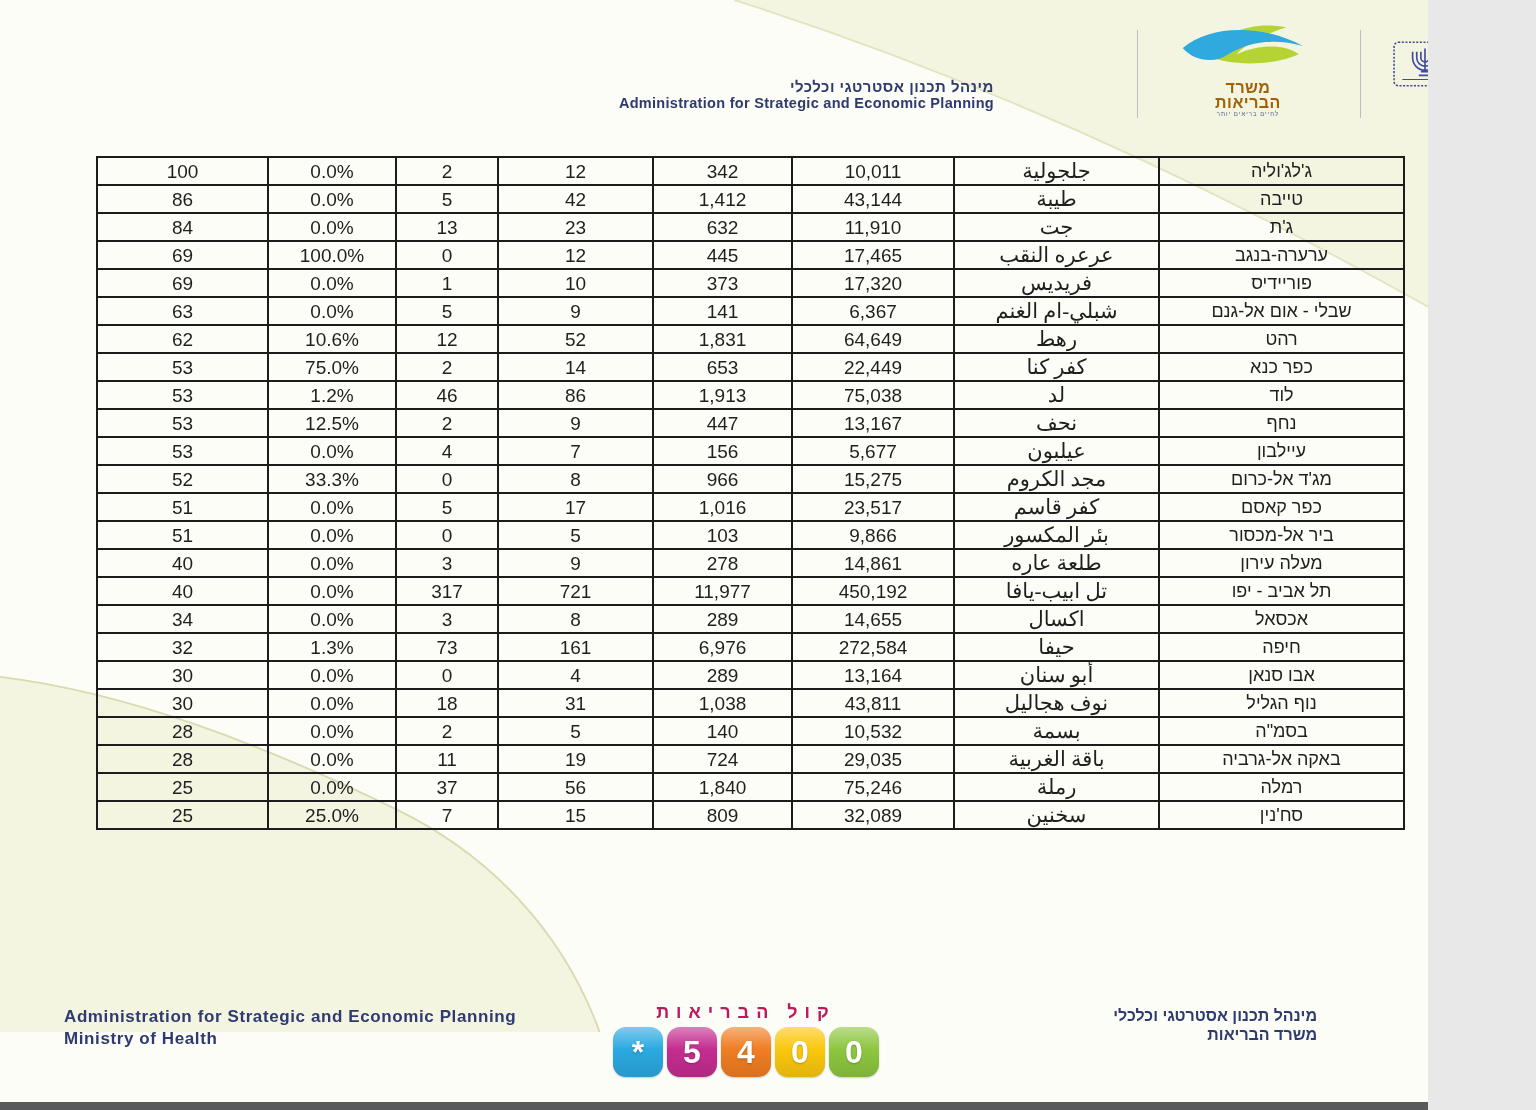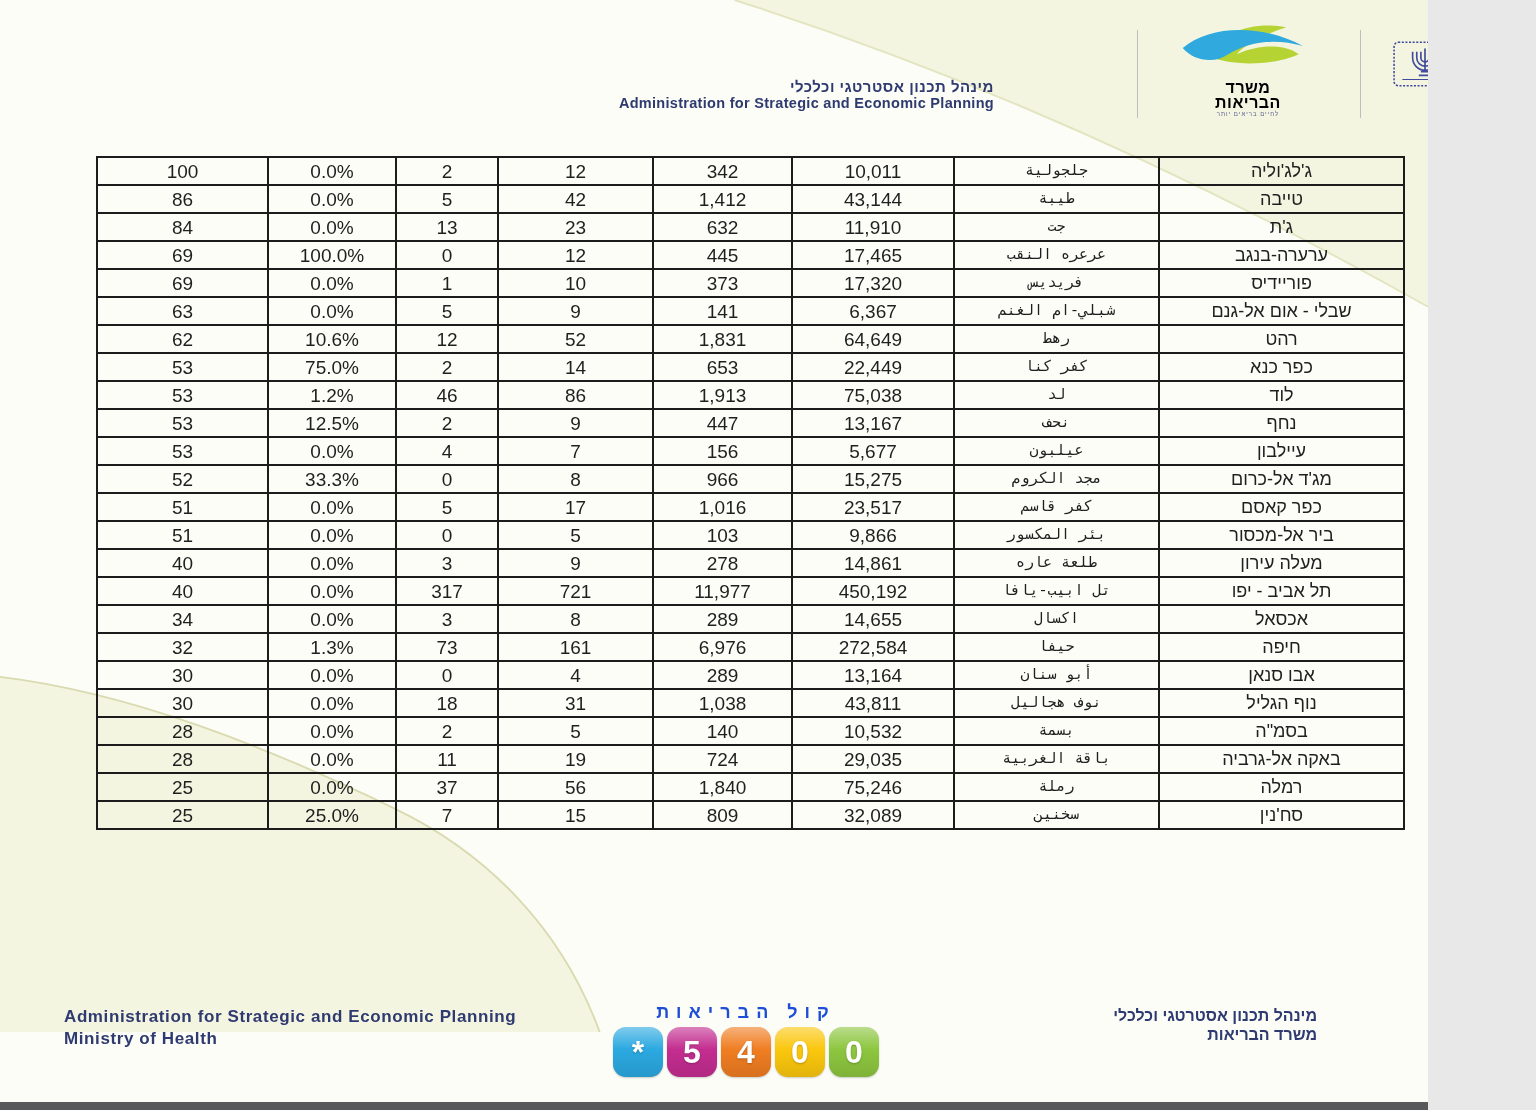--- a/index.html
+++ b/index.html
@@ -16,51 +16,51 @@
     position:absolute; top:78px; right:434px; width:560px; z-index:2;
     text-align:right; color:#2e3a70; line-height:1.15;
   }
   .hdr-text .he{font-size:15px; font-weight:bold; letter-spacing:.5px;}
   .hdr-text .en{font-size:14.5px; font-weight:bold; letter-spacing:.3px;}
   .vdiv{position:absolute; top:30px; width:1px; height:88px; background:#bdbdbd; z-index:2;}
   .vdiv.d1{left:1137px;}
   .vdiv.d2{left:1360px;}
 
   .moh-logo{position:absolute; left:1168px; top:18px; width:160px; z-index:2; text-align:center;}
-  .moh-logo .title{color:#000000; font-weight:bold; font-size:16px; line-height:.95; letter-spacing:.5px;}
+  .moh-logo .title{color:#a16207; font-weight:bold; font-size:16px; line-height:.95; letter-spacing:.5px;}
   .moh-logo .tagline{color:#5a5e8c; font-size:6px; letter-spacing:1px; margin-top:1px;}
   .emblem{position:absolute; left:1392px; top:40px; z-index:2;}
 
   
   table.muni{
     position:absolute; left:96px; top:156px; z-index:1;
     width:1307px; border-collapse:collapse; table-layout:fixed;
     border:2px solid #be185d;
   }
   table.muni td{
     border:2px solid #1c1c1c; height:26px; padding:0;
     text-align:center; vertical-align:middle;
     font-size:19px; line-height:1; background:transparent;
     overflow:hidden; white-space:nowrap;
   }
-  table.muni td.col6{font-size:15px; direction:rtl; font-family:Liberation Mono, monospace;margin-left:11px;}
+  table.muni td.col6{font-size:21px; direction:rtl; font-family:Liberation Serif, serif;margin-left:11px;}
   table.muni td.col7{font-size:18px; direction:rtl;}
 
   
   .ftr-left{
     position:absolute; left:64px; top:1006px; z-index:2;
     color:#2e3a70; font-weight:bold; font-size:17px; line-height:1.3; letter-spacing:.6px;
   }
   .ftr-right{
     position:absolute; right:111px; top:1006px; z-index:2; text-align:right;
     color:#2e3a70; font-weight:bold; font-size:16px; line-height:1.2; direction:rtl;
   }
   .hotline{position:absolute; left:606px; top:1002px; width:280px; z-index:2; text-align:center;}
   .hotline .label{
-    direction:rtl; color:#1d4ed8; font-weight:bold; font-size:18px;
+    direction:rtl; color:#be185d; font-weight:bold; font-size:18px;
     letter-spacing:7px; margin-bottom:4px; white-space:nowrap;
   }
   .hotline .tiles{display:flex; justify-content:center; gap:4px;}
   .hotline .tile{
     width:50px; height:50px; border-radius:13px;
     display:flex; align-items:center; justify-content:center;
     color:#fff; font-weight:bold; font-size:32px; line-height:1;
     text-shadow:0 1px 2px rgba(0,0,0,.25);
     background-image:linear-gradient(180deg, rgba(255,255,255,.4), rgba(255,255,255,0) 45%, rgba(0,0,0,.10));
     box-shadow:0 1px 2px rgba(0,0,0,.2);

